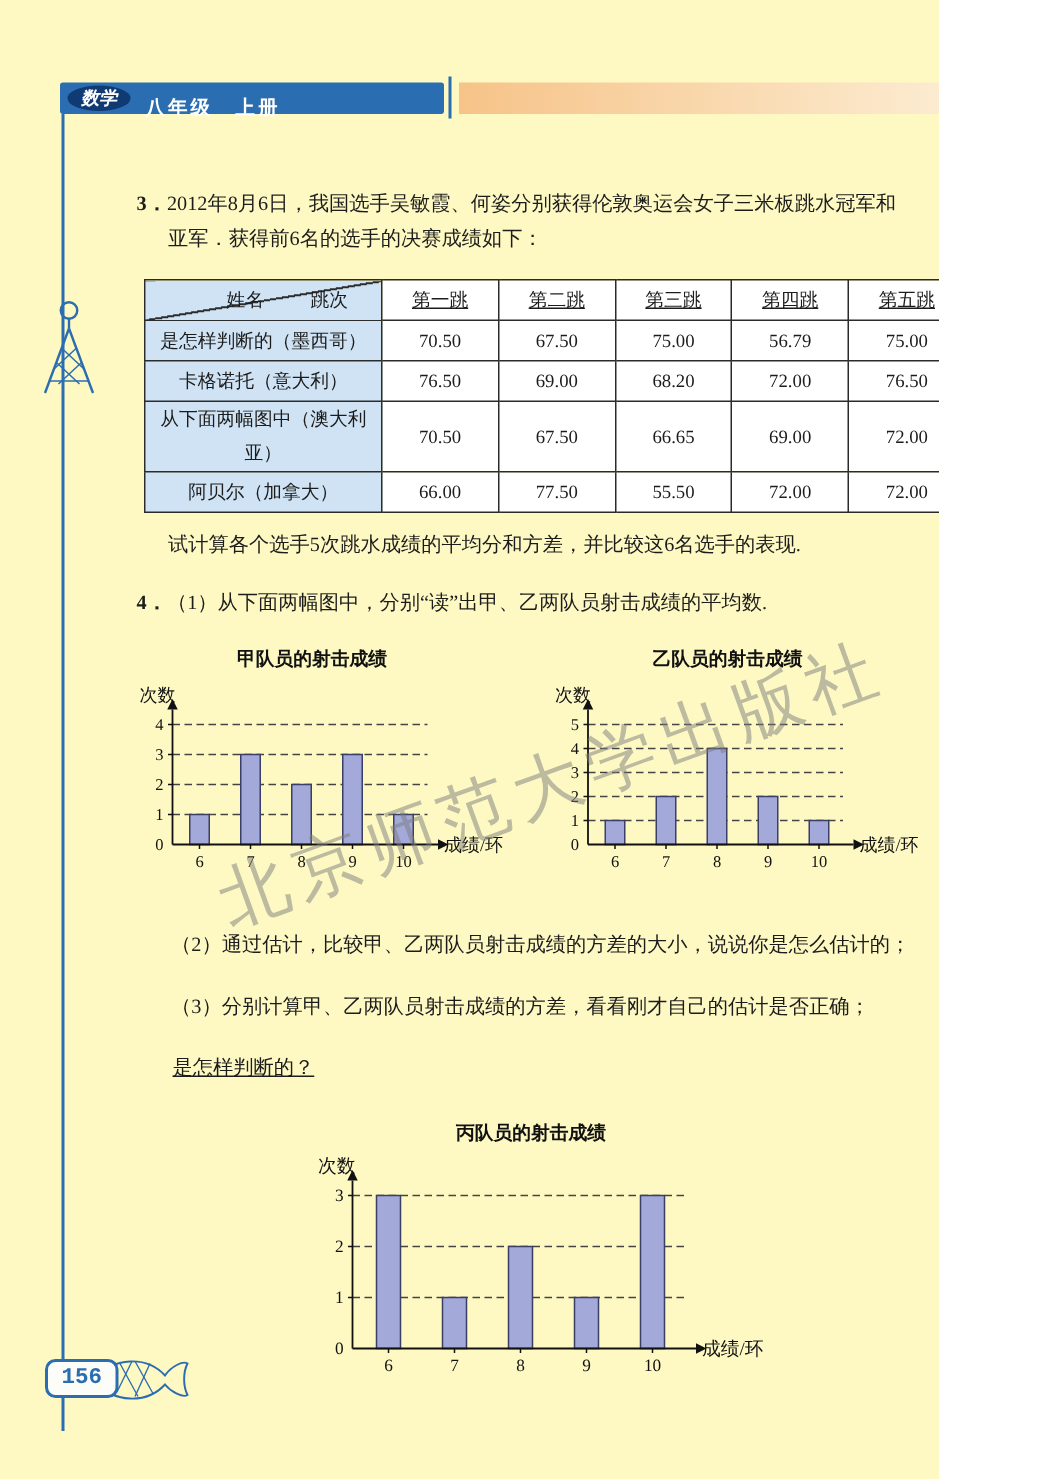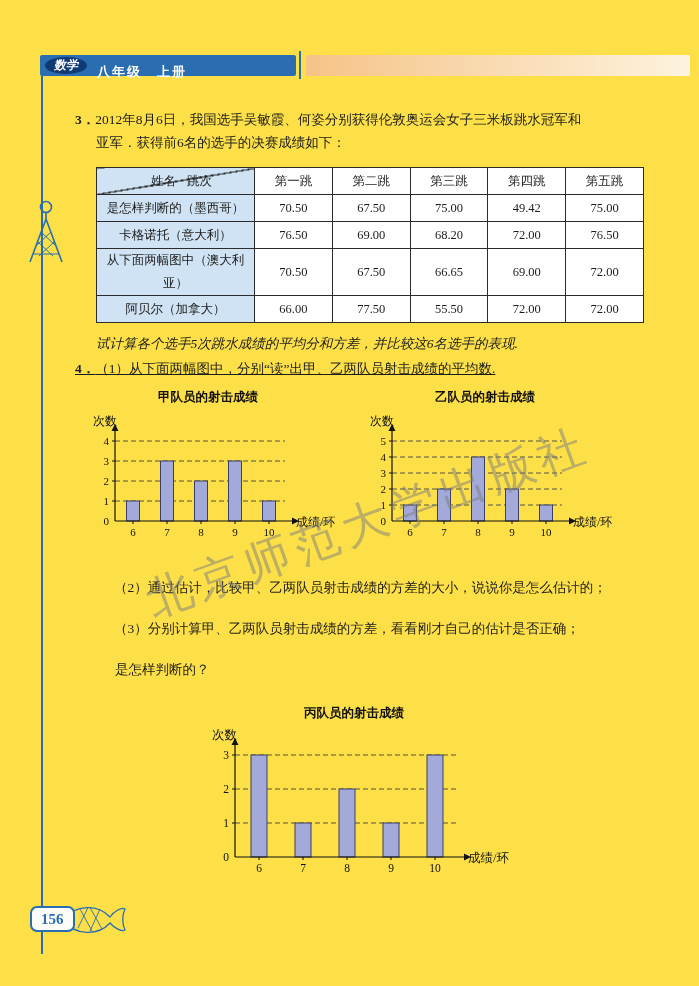--- a/index.html
+++ b/index.html
@@ -1,67 +1,67 @@
 <!DOCTYPE html>
 <html><head>
 <meta charset="utf-8">
 <style>
   html,body{margin:0;padding:0;background:#ffffff;}
-  .page{position:relative;width:699px;height:986px;background:#fde047;overflow:hidden;
+  .page{position:relative;width:626px;height:986px;background:#fef9c3;overflow:hidden;
         font-family:"Liberation Serif","DejaVu Serif",serif;color:#1c1c1c;}
 
   
   .header-blue{position:absolute;left:40px;top:55px;width:256px;height:21px;background:#2a6db0;
                border-radius:2px;display:flex;align-items:center;}
   .logo{margin-left:5px;background:#0f3a74;color:#fff;border-radius:50%;padding:0 9px;
         font-size:12px;font-style:italic;font-weight:bold;height:17px;line-height:17px;}
   .header-title{color:#fff;font-family:"Liberation Sans",sans-serif;font-weight:bold;
                 font-size:13px;margin-left:10px;letter-spacing:2px;margin-top:12px;}
   .header-divider{position:absolute;left:299px;top:51px;width:2px;height:28px;background:#2a6db0;}
   .header-orange{position:absolute;left:306px;top:55px;width:384px;height:21px;
                  background:linear-gradient(to right,#f6c388,#fdf3de);}
   .left-rule{position:absolute;left:41px;top:76px;width:2px;height:878px;background:#2a6db0;}
   .compass{position:absolute;left:20px;top:198px;}
 
   
   .content{position:absolute;left:75px;top:108px;width:585px;font-size:13.5px;line-height:23px;}
-  .para{margin:0;}
+  .para{margin:16px;}
   .hang{padding-left:21px;text-indent:-21px;}
   .num{font-weight:bold;}
-  .note-para{padding-left:21px;margin-top:9px;font-style:italic;}
+  .note-para{padding-left:21px;margin-top:9px;}
   .sub-q{padding-left:21px;margin:18px;}
-  .sub-cont{padding-left:40px;margin:0;}
+  .sub-cont{padding-left:40px;margin:0;text-decoration:underline;}
 
   
   .scores-table{border-collapse:collapse;margin:13px 0 0 21px;table-layout:fixed;width:548px;font-size:12.5px;}
   .scores-table td,.scores-table th{border:1px solid #2b2b2b;text-align:center;padding:0;height:26px;font-weight:normal;}
   .corner-cell{height:46px;position:relative;
      background:linear-gradient(to bottom right,#cfe3f4 calc(50% - 0.7px),#2b2b2b calc(50% - 0.7px),
                 #2b2b2b calc(50% + 0.7px),#cfe3f4 calc(50% + 0.7px));}
-  .corner-top{position:absolute;top:4px;right:42px;line-height:18px;}
+  .corner-top{position:absolute;top:4px;right:22px;line-height:18px;}
   .corner-bottom{position:absolute;bottom:4px;left:14px;line-height:18px;margin-left:40px;}
-  .col-header{background:#ffffff;}
+  .col-header{background:#ffffff;text-decoration:underline;}
   .name-cell{background:#cfe3f4;}
   .score-cell{background:#ffffff;}
 
   
   .charts-row{display:flex;margin:7px 0 0 4px;}
   .chart+.chart{margin-left:12px;}
   .chart3-wrap{margin:20px 0 0 120px;}
   svg text{font-family:"Liberation Serif","DejaVu Serif",serif;fill:#111;}
 
   
   .watermark{position:absolute;left:148px;top:572px;transform:rotate(-20deg);transform-origin:0 50%;
              font-size:46px;color:#7d7d7d;opacity:0.5;letter-spacing:6px;white-space:nowrap;
              z-index:10;pointer-events:none;}
 
   
   .page-badge{position:absolute;left:30px;top:906px;border:2px solid #2a6db0;border-radius:7px;
               padding:0 9px;color:#2a6db0;font-weight:bold;font-size:15px;
-              font-family:Liberation Serif, serif;height:22px;line-height:22px;background:#fcfcf8;z-index:2;text-align:right;}
+              font-family:Liberation Mono, monospace;height:22px;line-height:22px;background:#fcfcf8;z-index:2;text-align:right;}
   .fish{position:absolute;left:58px;top:898px;z-index:1;}
 </style>
 </head>
 <body>
 
 <div class="page">
 
   <div class="header-blue">
     <span class="logo">数学</span>
     <span class="header-title">八年级　上册</span>
@@ -108,21 +108,21 @@
           <th class="col-header">第四跳</th>
           <th class="col-header">第五跳</th>
         </tr>
       </thead>
       <tbody>
           <tr>
             <td class="name-cell">是怎样判断的（墨西哥）</td>
             <td class="score-cell">70.50</td>
             <td class="score-cell">67.50</td>
             <td class="score-cell">75.00</td>
-            <td class="score-cell">49.42</td>
+            <td class="score-cell">56.79</td>
             <td class="score-cell">75.00</td>
           </tr>
           <tr>
             <td class="name-cell">卡格诺托（意大利）</td>
             <td class="score-cell">76.50</td>
             <td class="score-cell">69.00</td>
             <td class="score-cell">68.20</td>
             <td class="score-cell">72.00</td>
             <td class="score-cell">76.50</td>
           </tr>
@@ -140,21 +140,21 @@
             <td class="score-cell">77.50</td>
             <td class="score-cell">55.50</td>
             <td class="score-cell">72.00</td>
             <td class="score-cell">72.00</td>
           </tr>
         </tbody>
     </table>
 
     <p class="para note-para">试计算各个选手5次跳水成绩的平均分和方差，并比较这6名选手的表现.</p>
 
-    <p class="para hang" style="margin-top:2px;text-decoration:underline;">
+    <p class="para hang" style="margin-top:2px;">
       <span class="num">4．</span><span>（1）从下面两幅图中，分别“读”出甲、乙两队员射击成绩的平均数.</span>
     </p>
 
     <div class="charts-row">
       <div class="chart"><svg width="265" height="164">
             <line x1="36" y1="114" x2="206" y2="114" stroke="#444" stroke-width="0.9" stroke-dasharray="5 3"></line>
             <line x1="36" y1="94" x2="206" y2="94" stroke="#444" stroke-width="0.9" stroke-dasharray="5 3"></line>
             <line x1="36" y1="74" x2="206" y2="74" stroke="#444" stroke-width="0.9" stroke-dasharray="5 3"></line>
             <line x1="36" y1="54" x2="206" y2="54" stroke="#444" stroke-width="0.9" stroke-dasharray="5 3"></line>
             <rect x="47.5" y="114" width="13" height="20" fill="#a3a9d8" stroke="#3b3e66" stroke-width="1"></rect>

